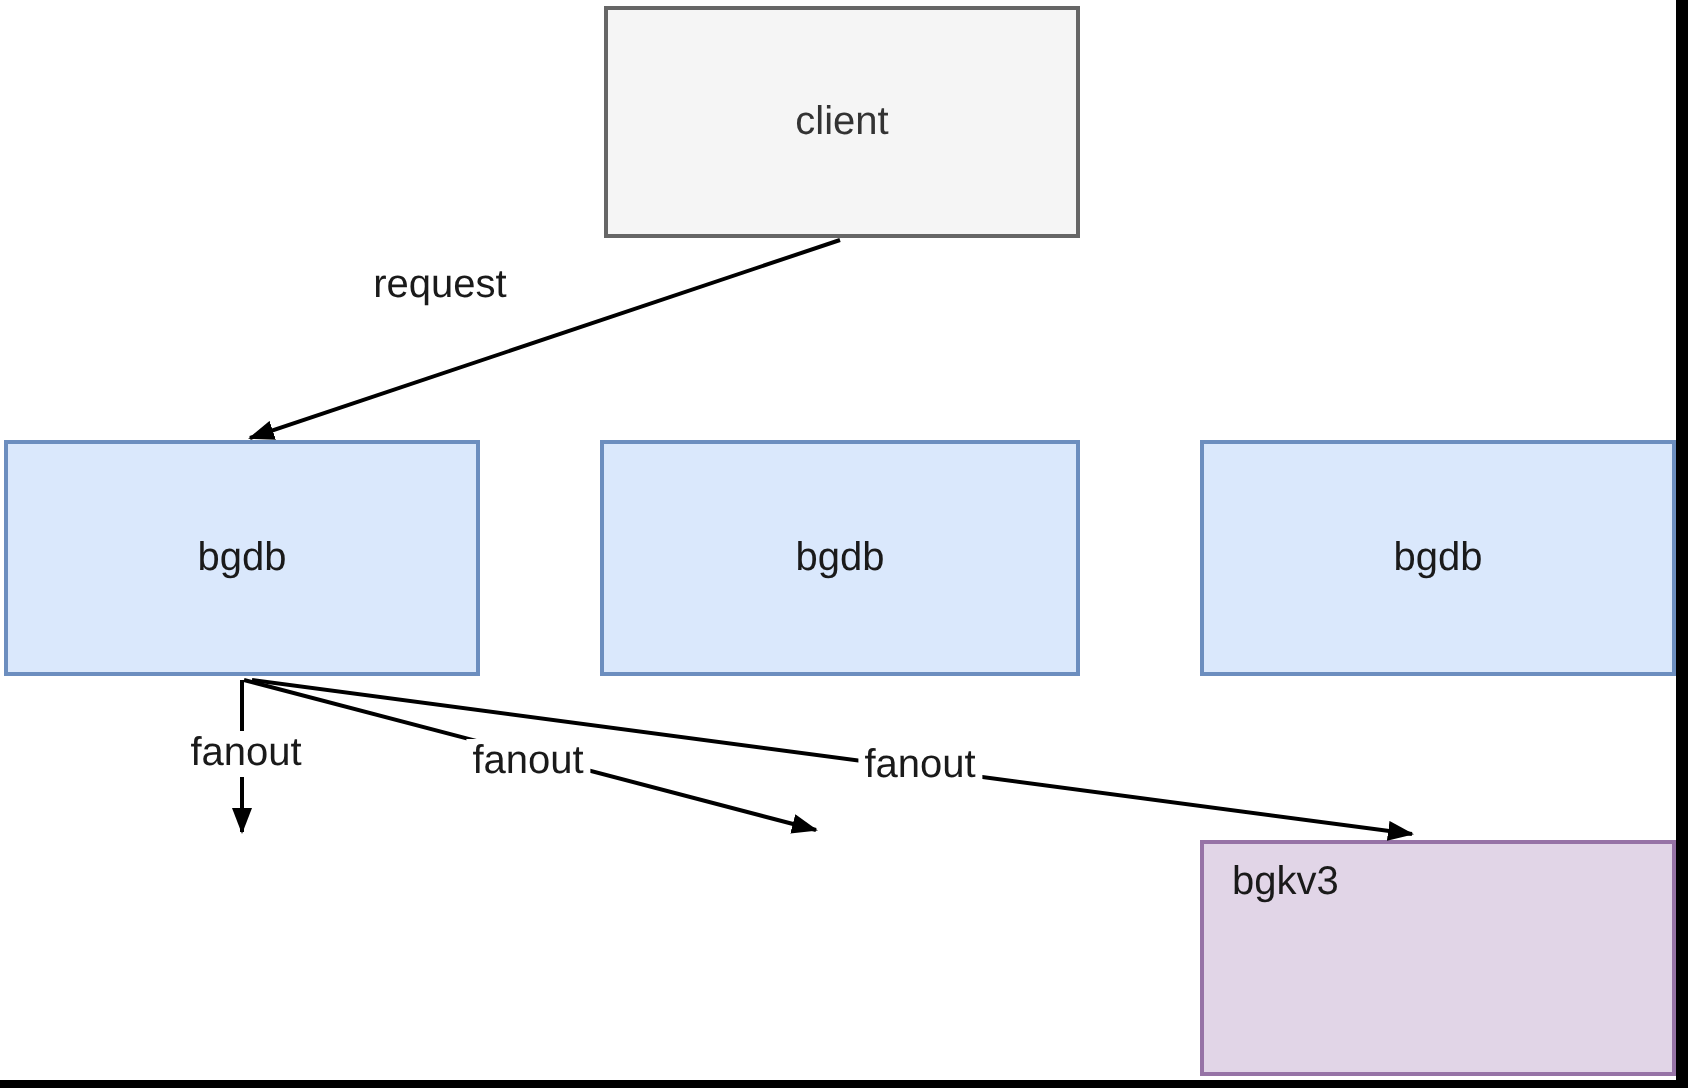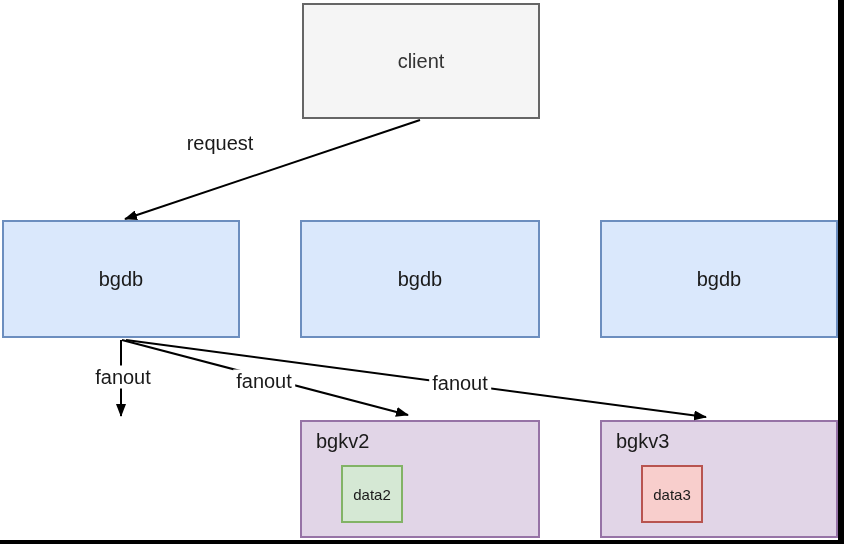--- a/index.html
+++ b/index.html
@@ -115,31 +115,22 @@
   <div class="node node-centered bgdb bgdb-1">
     <span>bgdb</span>
   </div>
   <div class="node node-centered bgdb bgdb-2">
     <span>bgdb</span>
   </div>
   <div class="node node-centered bgdb bgdb-3">
     <span>bgdb</span>
   </div>
 
-  <div class="node bgkv bgkv-2">
-    <div class="bgkv-label">bgkv2</div>
-    <div class="databox databox-2">
-      <span>data2</span>
-    </div>
-  </div>
   <div class="node bgkv bgkv-3">
     <div class="bgkv-label">bgkv3</div>
-    <div class="databox databox-3">
-      <span>data3</span>
-    </div>
   </div>
 
   <svg class="edges-layer" viewBox="0 0 844 544" xmlns="http://www.w3.org/2000/svg" aria-hidden="true">
     <defs>
       <marker id="arrowhead" markerUnits="userSpaceOnUse" markerWidth="13" markerHeight="10" refX="12" refY="5" orient="auto">
         <path d="M0,0 L13,5 L0,10 Z" fill="#000000"></path>
       </marker>
     </defs>
     <path class="edge-line" d="M420,120 L125,219" marker-end="url(#arrowhead)"></path>
     <path class="edge-line" d="M121,340 L121,416" marker-end="url(#arrowhead)"></path>

